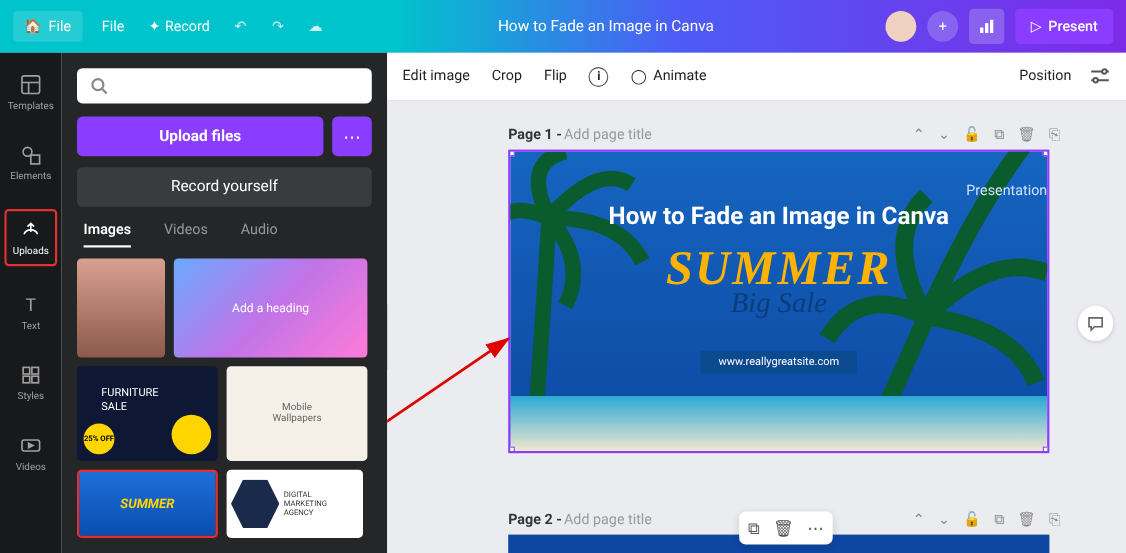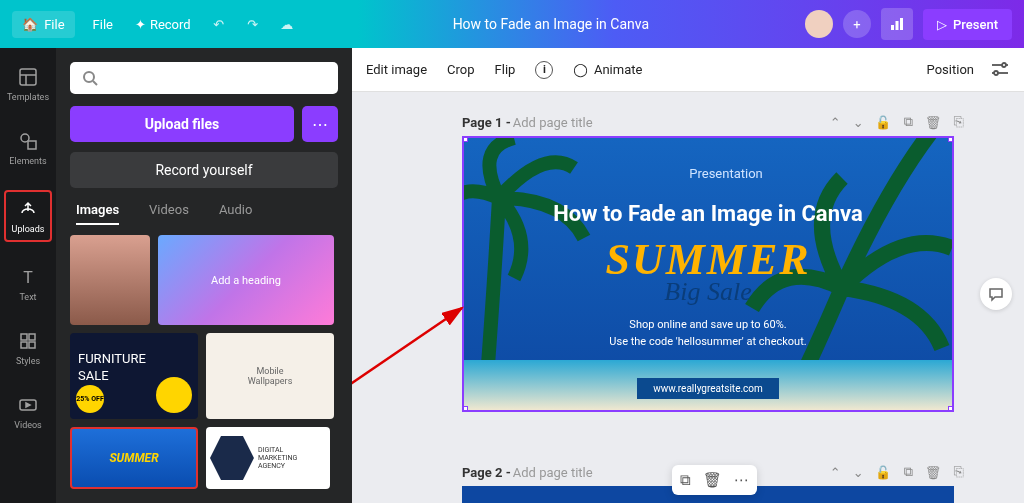--- a/index.html
+++ b/index.html
@@ -51,35 +51,35 @@
 .page-header{display:flex;align-items:flex-end;margin-bottom:6px;font-size:13px;color:#333}
 .page-title-input{color:#999;margin-left:2px}
 .page-tools{margin-left:auto;display:flex;gap:12px;color:#888;align-items:center}
 .page-tools span{cursor:pointer}
 .slide{width:492px;height:276px;background:linear-gradient(#1565c0,#0d47a1);border:2px solid #8b3dff;position:relative;overflow:hidden}
 .slide .handle{position:absolute;width:8px;height:8px;background:#fff;border:1px solid #8b3dff}
 .h-tl{top:-4px;left:-4px}.h-tr{top:-4px;right:-4px}.h-bl{bottom:-4px;left:-4px}.h-br{bottom:-4px;right:-4px}
 .palm-l{position:absolute;left:-20px;top:0;width:180px;height:280px}
 .palm-r{position:absolute;right:-30px;top:-20px;width:240px;height:300px}
 .slide-content{position:absolute;left:0;right:0;top:28px;text-align:center;color:#fff}
-.pres-label{font-size:13px;text-align:center;padding-left:36px;color:#cfe3ff;margin-bottom:20px}
+.pres-label{font-size:13px;text-align:right;padding-left:36px;color:#cfe3ff;margin-bottom:4px}
 .slide-h1{font-size:22px;font-weight:700;margin-bottom:8px}
 .summer{font-size:44px;font-weight:800;font-style:italic;color:#ffb300;font-family:cursive;letter-spacing:2px}
 .bigsale{font-size:26px;color:#0a3d7a;font-family:cursive;font-style:italic;margin-top:-8px}
 .shop-text{font-size:11px;margin-top:10px;line-height:1.5}
 .site-box{display:inline-block;background:#0b4a8f;padding:5px 16px;font-size:10px;margin-top:28px}
 .arrow{position:absolute;pointer-events:none;z-index:5}
 .page2{margin-top:30px}
 .page2-slide{width:492px;height:30px;background:#0d47a1}
 .float-toolbar{position:absolute;bottom:8px;left:320px;background:#fff;border-radius:6px;box-shadow:0 2px 8px rgba(0,0,0,.15);display:flex;padding:6px 8px;gap:12px;align-items:center}
 .float-toolbar span{cursor:pointer;color:#555;font-size:15px}
 .comment-fab{position:absolute;right:12px;top:230px;width:32px;height:32px;background:#fff;border-radius:50%;box-shadow:0 1px 4px rgba(0,0,0,.15);display:flex;align-items:center;justify-content:center}
 .slider-ic{width:20px;height:18px}
 .thumb .off{position:absolute;left:6px;bottom:6px;width:28px;height:28px;background:#ffd500;border-radius:50%;font-size:7px;display:flex;align-items:center;justify-content:center;color:#000;font-weight:bold}
-.t3-txt{position:absolute;left:8px;top:18px;color:#fff;font-size:13px;line-height:1.3}
+.t3-txt{position:absolute;left:22px;top:18px;color:#fff;font-size:10px;line-height:1.3}
 </style>
 </head>
 <body>
 
 <div class="topbar">
   <div class="tb-left">
     <div class="home-btn">
       <span>🏠</span>
       <span>File</span>
     </div>
@@ -251,21 +251,20 @@
           </svg>
         <svg class="palm-r" viewBox="0 0 240 300">
             <path d="M200 0 Q150 60 100 170 Q70 240 40 300 M100 170 Q40 140 10 190 M100 170 Q60 100 100 60 M100 170 Q160 110 210 130 M100 170 Q180 180 200 230" stroke="#0a5c2e" stroke-width="16" fill="none"></path>
           </svg>
         <div style="position:absolute;bottom:0;left:0;right:0;height:50px;background:linear-gradient(#2ba8d4,#f0e8d0)"></div>
         <div class="slide-content">
           <div class="pres-label">Presentation</div>
           <div class="slide-h1">How to Fade an Image in Canva</div>
           <div class="summer">SUMMER</div>
           <div class="bigsale">Big Sale</div>
-          <div class="shop-text"><span>Shop online and save up to 60%.</span><br><span>Use the code 'hellosummer' at checkout.</span></div>
           <div class="site-box">www.reallygreatsite.com</div>
         </div>
         <div class="handle h-tl"></div>
         <div class="handle h-tr"></div>
         <div class="handle h-bl"></div>
         <div class="handle h-br"></div>
 
       </div>
     </div>
 

